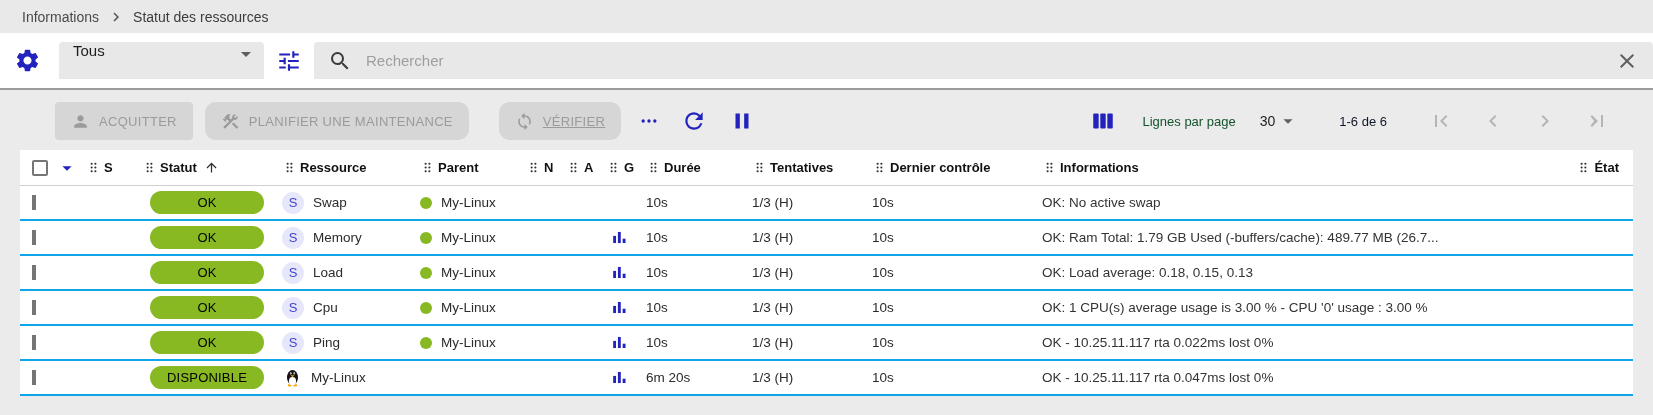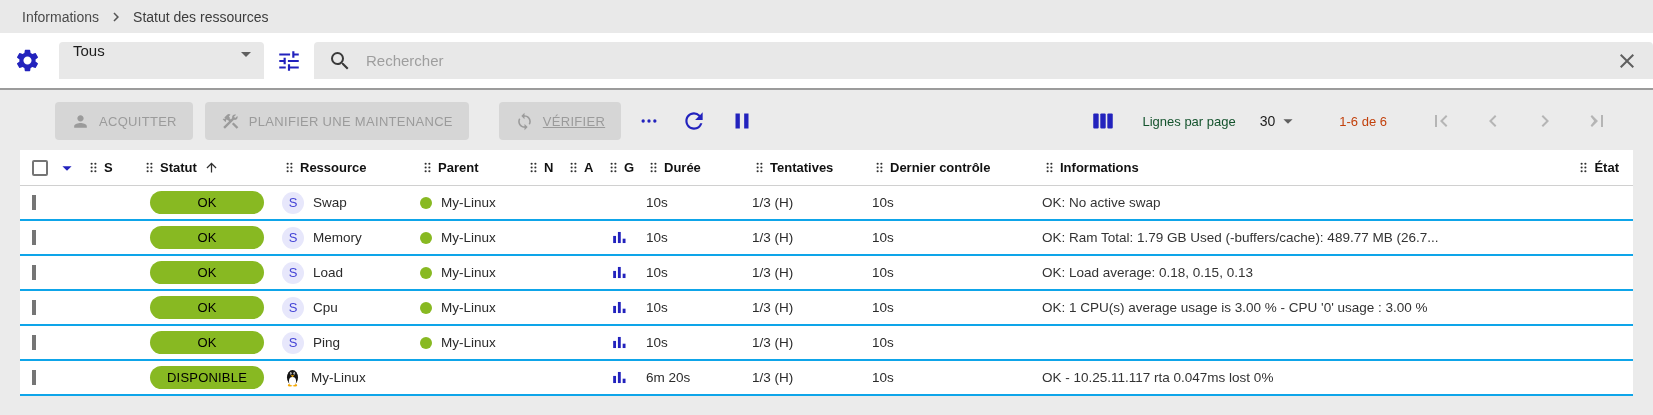--- a/index.html
+++ b/index.html
@@ -31,31 +31,31 @@
   .search-icon { color:#3a3a3a; }
   .clear-icon { color:#5f5f5f; cursor:pointer; }
 
   
   .toolbar { height:46px; margin-top:8px; display:flex; align-items:center;
              padding:0 30px 0 55px; }
   .btn-disabled { background:#d6d6d6; color:#9b9b9b; border:none; border-radius:4px;
                   height:38px; padding:8px 16px; font-size:13px; font-weight:500;
                   letter-spacing:.3px; display:flex; align-items:center; gap:9px;
                   font-family:"Liberation Sans",sans-serif; }
-  .btn-disabled + .btn-disabled { margin-left:12px; }
+  .btn-disabled + .btn-disabled { margin-left:12px;border-radius:11px; }
   .btn-verify { margin-left:30px !important;text-decoration:underline; }
   .more-btn { color:var(--accent,#2222bd); margin-left:18px; background:none; border:none; cursor:pointer; }
   .refresh-btn, .pause-btn { color:var(--accent,#2222bd); background:none; border:none;
                              margin-left:22px; cursor:pointer; }
   .toolbar-right { margin-left:auto; display:flex; align-items:center; color:#333; }
   .columns-btn { color:var(--accent,#2222bd); background:none; border:none; cursor:pointer; margin-right:26px;}
   .rpp-label { font-size:13px; color:#14532d; margin-right:24px; }
   .rpp-select { display:flex; align-items:center; font-size:14px; color:#1d1d1d;
                 cursor:pointer; margin-right:40px; gap:2px; }
-  .range-label { font-size:13px; color:#c2410c; margin-right:28px;text-align:center; }
+  .range-label { font-size:13px; color:#0f172a; margin-right:28px;text-align:center; }
   .pager-btn { color:#b5b5b5; background:none; border:none; margin:0 14px; }
 
   
   .table-card { margin:6px 20px 0 20px; background:#fff; }
   .trow { display:grid; align-items:center;
           grid-template-columns:36px 30px 56px 140px 138px 106px 40px 40px 40px 106px 120px 170px 1fr 140px;
           height:35px; border-bottom:2px solid #0ea5e9; }
   .trow.thead { height:36px; border-bottom:1px solid #d0d0d0; }
   .hcell { display:flex; align-items:center; gap:3px; font-size:13px; font-weight:700;
            color:#111; white-space:nowrap; }
@@ -488,20 +488,21 @@
           </span>
     </div>
     <div class="cell"></div>
     <div class="cell"></div>
     <div class="cell"><svg class="icon graph-icon" width="19" height="19">
             <use href="#i-graph"></use>
           </svg></div>
     <div class="cell">10s</div>
     <div class="cell">1/3 (H)</div>
     <div class="cell">10s</div>
+    <div class="cell info-cell">OK - 10.25.11.117 rta 0.022ms lost 0%</div>
     <div class="cell"></div>
   </div>
       <div class="trow">
     <div class="cell"><span class="cbx"></span></div>
     <div class="cell"></div>
     <div class="cell"></div>
     <div class="cell">
           <span class="chip">DISPONIBLE</span>
         </div>
     <div class="cell res-cell">

